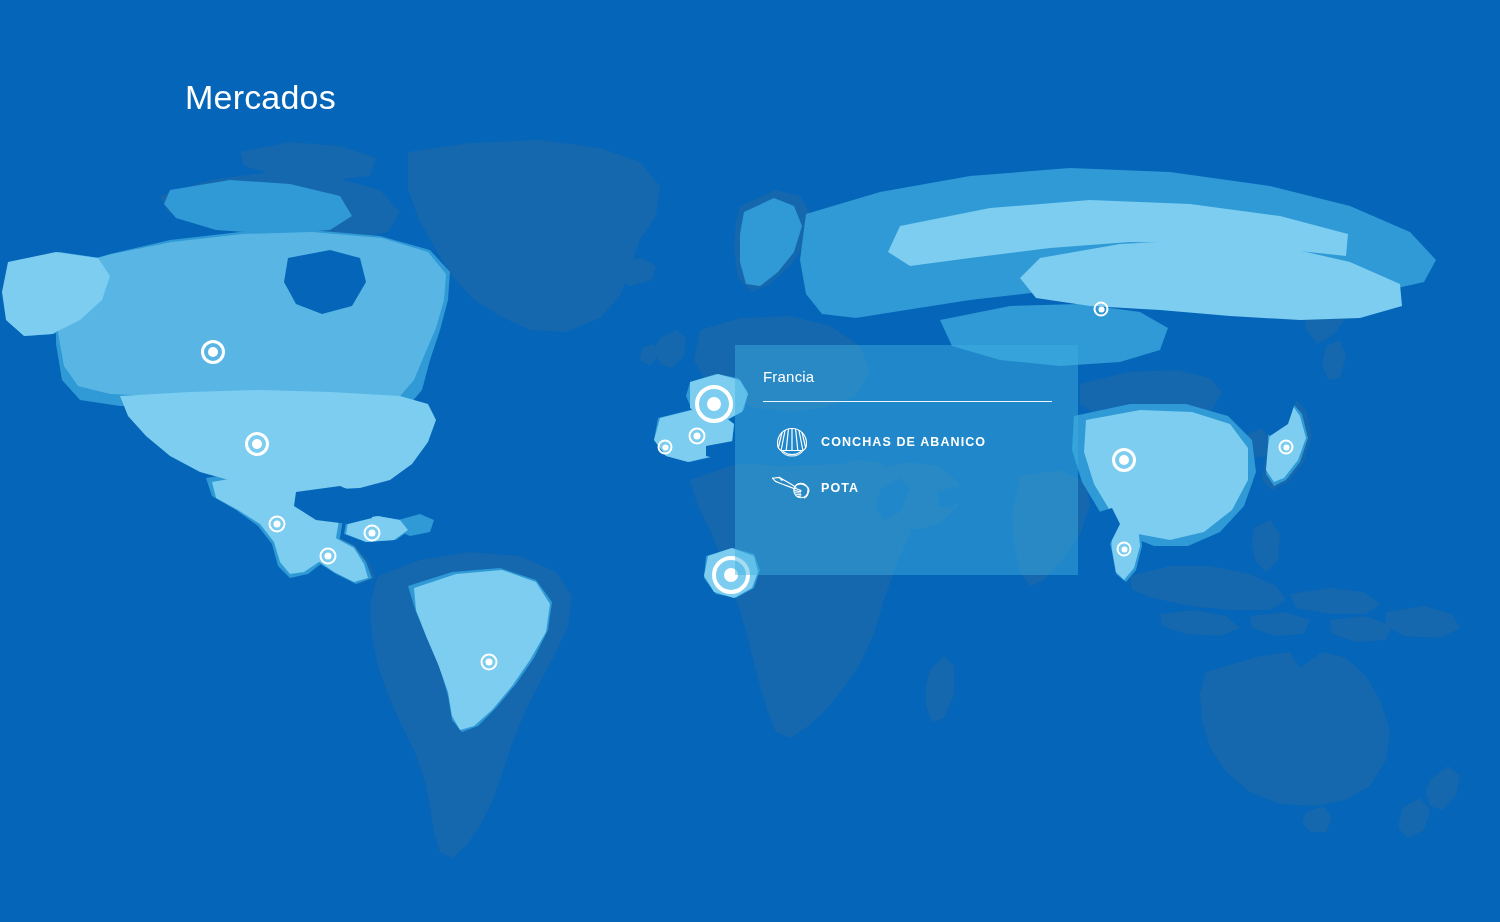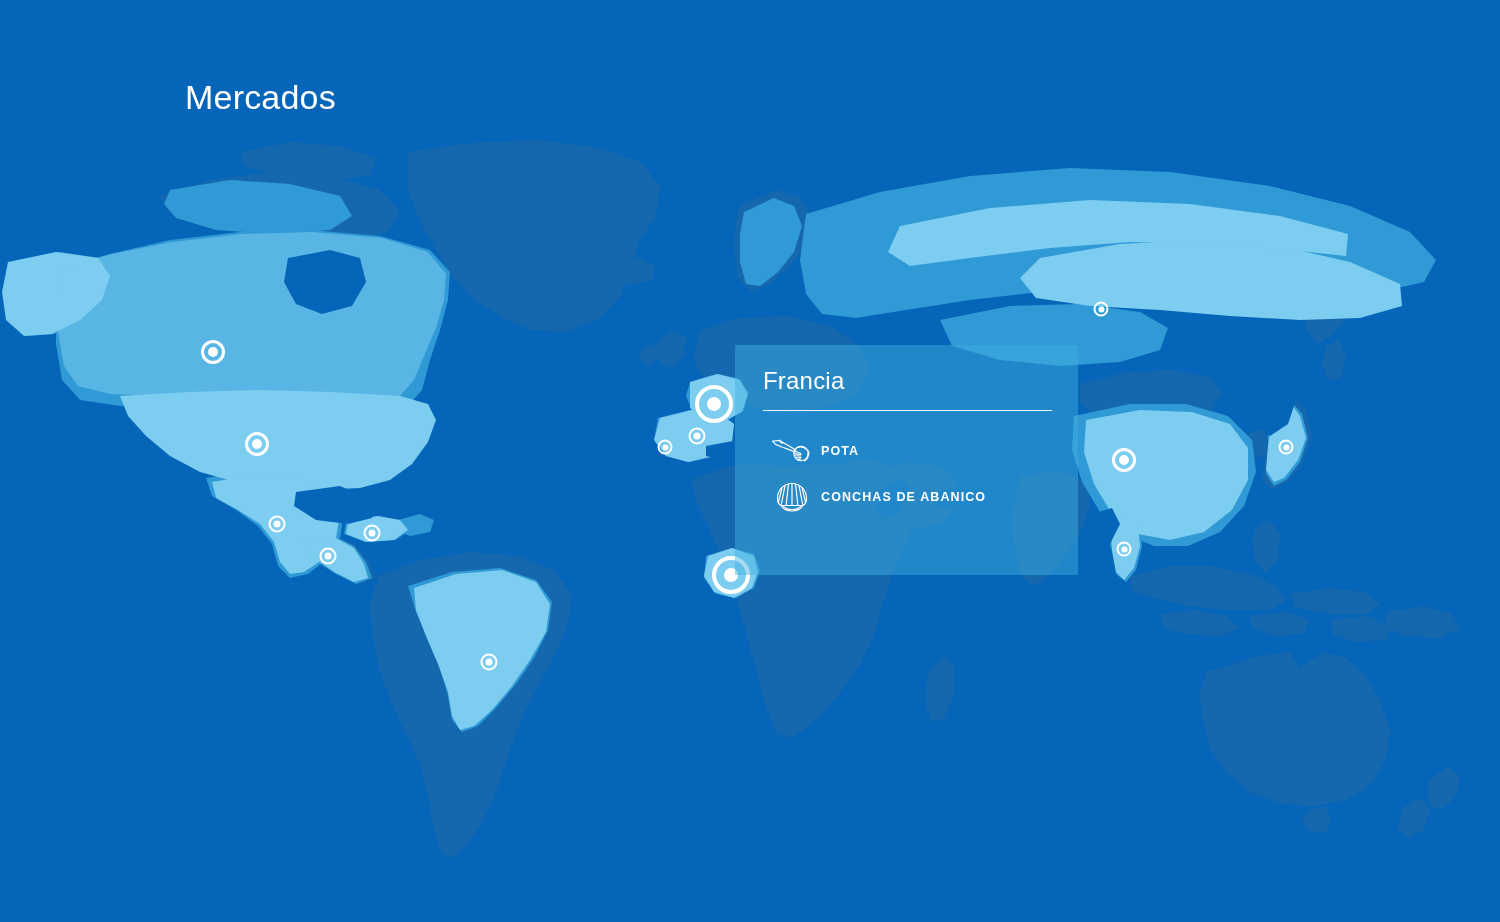--- a/index.html
+++ b/index.html
@@ -56,21 +56,21 @@
   
   #info-panel {
     position:absolute;
     left:735px; top:345px;
     width:343px; height:230px;
     background:rgba(64,176,224,0.46);
     z-index:30;
     padding:24px 26px 0 28px;
   }
   #panel-title {
-    font-size:24px;
+    font-size:15px;
     font-weight:400;
     color:#ffffff;
     letter-spacing:0.2px;
     line-height:1;
   }
   #panel-divider {
     margin-top:17px;
     height:1px;
     background:rgba(255,255,255,0.92);
     width:289px;
@@ -305,52 +305,52 @@
       </div>
       <div class="marker sz-xs" style="left: 1124px; top: 549px;">
         <span class="dot"></span>
       </div>
     </div>
 
   <div id="info-panel">
     <div id="panel-title">Francia</div>
     <div id="panel-divider"></div>
     <div id="species-list">
+        <div class="species-row">
+          <div class="species-icon">
+            <svg width="34" height="32" viewBox="0 0 34 32" fill="none" stroke="#fff" stroke-width="1.2" stroke-linecap="round" stroke-linejoin="round">
+      <path d="M17 2.5 C8 2.5 2.5 10 2.5 17.5 C2.5 21 4 23.5 6 24.5 L28 24.5 C30 23.5 31.5 21 31.5 17.5 C31.5 10 26 2.5 17 2.5 Z"></path>
+      <path d="M17 3 L17 24"></path>
+      <path d="M13.4 3.4 L11.2 24"></path>
+      <path d="M20.6 3.4 L22.8 24"></path>
+      <path d="M10 4.6 L6.2 24"></path>
+      <path d="M24 4.6 L27.8 24"></path>
+      <path d="M6.9 6.8 L3.4 21.5"></path>
+      <path d="M27.1 6.8 L30.6 21.5"></path>
+      <path d="M6 24.5 C8.5 28.5 12.5 30 17 30 C21.5 30 25.5 28.5 28 24.5"></path>
+      <path d="M8.2 25.4 C10.5 27.6 13.6 28.6 17 28.6 C20.4 28.6 23.5 27.6 25.8 25.4"></path>
+    </svg>
+          </div>
+          <div class="species-label">CONCHAS DE ABANICO</div>
+        </div>
         <div class="species-row">
           <div class="species-icon">
             <svg width="44" height="26" viewBox="0 0 44 26" fill="none" stroke="#fff" stroke-width="1.15" stroke-linecap="round" stroke-linejoin="round">
       <path d="M2.5 3.2 L9.5 2.4 L13 4.6 L20 8.5 L26 12.2"></path>
       <path d="M2.5 3.2 L5.5 6.4 L12 9 L19 11.6 L25 14"></path>
       <path d="M9.5 2.4 L11.5 5.2 L13 4.6"></path>
       <circle cx="31" cy="15.5" r="7.2"></circle>
       <path d="M26.5 10 C29 8.4 33 8.6 35.5 10.8"></path>
       <path d="M25.2 13.2 L31 15.5"></path>
       <path d="M24.6 15.6 L30.8 16.6"></path>
       <path d="M25 17.8 L30.6 18"></path>
       <path d="M26 19.8 L30.8 19.6"></path>
       <path d="M27.4 21.6 L31 21"></path>
       <path d="M38 15.5 C38.6 18.6 37 21.6 34.4 23"></path>
       <path d="M36.8 11.8 C39 13 39.4 15.6 38.4 17.6"></path>
     </svg>
           </div>
           <div class="species-label">POTA</div>
         </div>
-        <div class="species-row">
-          <div class="species-icon">
-            <svg width="34" height="32" viewBox="0 0 34 32" fill="none" stroke="#fff" stroke-width="1.2" stroke-linecap="round" stroke-linejoin="round">
-      <path d="M17 2.5 C8 2.5 2.5 10 2.5 17.5 C2.5 21 4 23.5 6 24.5 L28 24.5 C30 23.5 31.5 21 31.5 17.5 C31.5 10 26 2.5 17 2.5 Z"></path>
-      <path d="M17 3 L17 24"></path>
-      <path d="M13.4 3.4 L11.2 24"></path>
-      <path d="M20.6 3.4 L22.8 24"></path>
-      <path d="M10 4.6 L6.2 24"></path>
-      <path d="M24 4.6 L27.8 24"></path>
-      <path d="M6.9 6.8 L3.4 21.5"></path>
-      <path d="M27.1 6.8 L30.6 21.5"></path>
-      <path d="M6 24.5 C8.5 28.5 12.5 30 17 30 C21.5 30 25.5 28.5 28 24.5"></path>
-      <path d="M8.2 25.4 C10.5 27.6 13.6 28.6 17 28.6 C20.4 28.6 23.5 27.6 25.8 25.4"></path>
-    </svg>
-          </div>
-          <div class="species-label">CONCHAS DE ABANICO</div>
-        </div>
       </div>
   </div>
 
 </div>
 
 </body></html>

